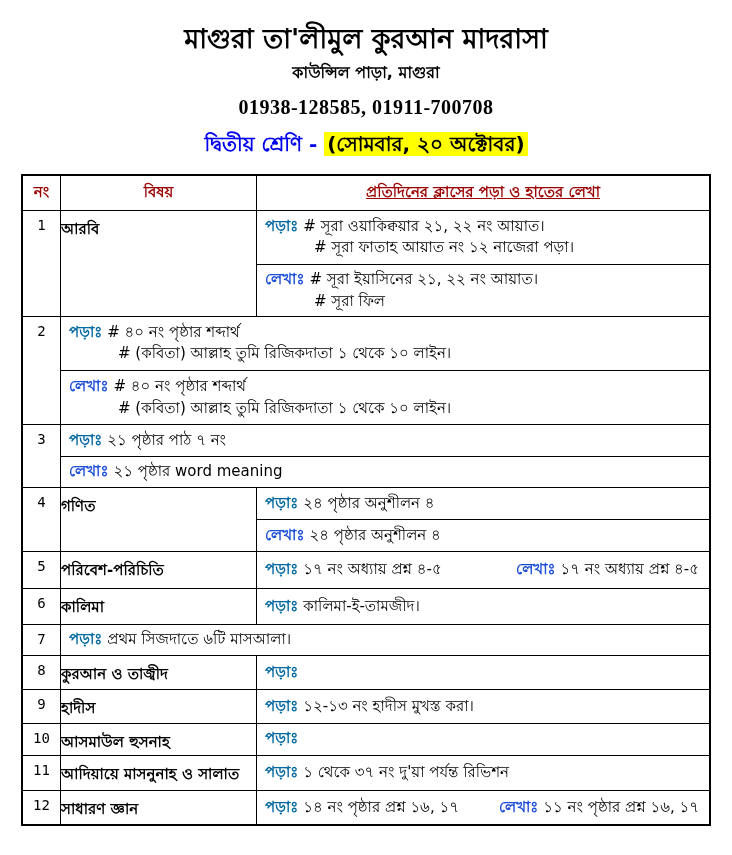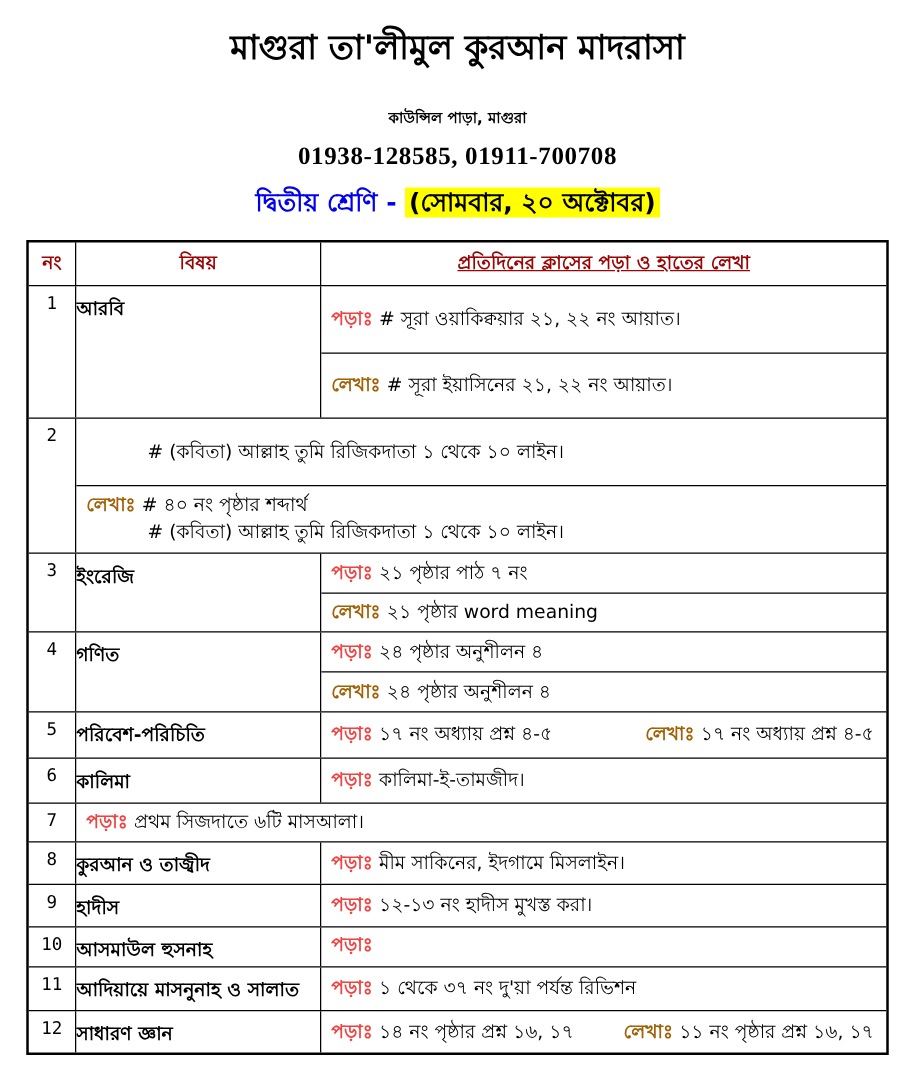--- a/index.html
+++ b/index.html
@@ -7,21 +7,21 @@
   body {
     width: 732px; height: 855px;
     font-family: "DejaVu Sans", sans-serif;
     color: #000;
   }
   .page { width: 732px; height: 855px; padding: 24px 21px 0 21px; border-radius: 10px; }
 
   
   .doc-header { text-align: center; }
   .title { font-size: 27px; font-weight: bold; line-height: 1.1; }
-  .subtitle { font-size: 12px; font-weight: bold; margin-top: 31px; }
+  .subtitle { font-size: 16px; font-weight: bold; margin-top: 6px; }
   .phone { font-family: "Liberation Serif", serif; font-size: 20px; font-weight: bold; margin-top: 9px; letter-spacing: 0.5px; }
   .classline { font-size: 20px; font-weight: bold; margin-top: 10px; margin-bottom: 12px; }
   .class-name { color: #0000ee; }
   .class-date { background: #ffff00; color: #000; padding: 0 3px; margin-top: 22px; }
 
   
   .table { width: 690px; border: 2px solid #000; }
   .tr { display: flex; border-top: 1px solid #000; }
   .tr:first-child { border-top: none; }
   .td { overflow: hidden; }
@@ -36,22 +36,22 @@
                font-weight: bold; font-size: 15px; color: #9b0404; padding-top: 0; }
   .thead .col-cont { flex-direction: row; text-decoration: underline; }
 
   .sub { display: flex; align-items: center; padding-left: 8px; padding-right: 10px; font-size: 15px; }
   .sub + .sub { border-top: 1px solid #000; }
   .sub.multi { flex-direction: column; align-items: flex-start; justify-content: center; }
   .sub.multi .line { display: block; }
   .line { display: flex; align-items: baseline; line-height: 1.4; }
   .line2 { padding-left: 49px; line-height: 1.4; }
   .lbl { font-weight: bold; white-space: nowrap; }
-  .lbl.pora { color: #ef4444; }
-  .lbl.lekha { color: #a16207; }
+  .lbl.pora { color: #0369a1; }
+  .lbl.lekha { color: #1d4ed8; font-family: Liberation Mono, monospace; }
   .txt { margin-left: 5px; }
   .rightpart { margin-left: auto; display: flex; align-items: baseline; }
 
   
   .s53 { height: 53px; } .s52 { height: 52px; } .s54 { height: 54px; }
   .s31 { height: 31px; } .s32 { height: 32px; }
   .s36 { height: 36px; } .s35 { height: 35px; } .s34 { height: 34px; }
   .s33 { height: 33px; } .s30 { height: 30px; }
 </style>
 </head>
@@ -76,43 +76,45 @@
       <div class="td col-subj">বিষয়</div>
       <div class="td col-cont">প্রতিদিনের ক্লাসের পড়া ও হাতের লেখা</div>
     </div>
 
     <div class="tr">
       <div class="td col-num">1</div>
       <div class="td col-subj">আরবি</div>
       <div class="td col-cont">
         <div class="sub multi s53">
           <div class="line"><span class="lbl pora">পড়াঃ</span><span class="txt"># সূরা ওয়াকিক্বয়ার ২১, ২২ নং আয়াত।</span></div>
+          <div class="line2"># সূরা ফাতাহ আয়াত নং ১২ নাজেরা পড়া।</div>
         </div>
         <div class="sub multi s52">
           <div class="line"><span class="lbl lekha">লেখাঃ</span><span class="txt"># সূরা ইয়াসিনের ২১, ২২ নং আয়াত।</span></div>
+          <div class="line2"># সূরা ফিল</div>
         </div>
       </div>
     </div>
 
     <div class="tr">
       <div class="td col-num">2</div>
       <div class="td col-cont">
         <div class="sub multi s53">
+          <div class="line"><span class="lbl pora">পড়াঃ</span><span class="txt"># ৪০ নং পৃষ্ঠার শব্দার্থ</span></div>
           <div class="line2"># (কবিতা) আল্লাহ তুমি রিজিকদাতা ১ থেকে ১০ লাইন।</div>
         </div>
         <div class="sub multi s54">
           <div class="line"><span class="lbl lekha">লেখাঃ</span><span class="txt"># ৪০ নং পৃষ্ঠার শব্দার্থ</span></div>
           <div class="line2"># (কবিতা) আল্লাহ তুমি রিজিকদাতা ১ থেকে ১০ লাইন।</div>
         </div>
       </div>
     </div>
 
     <div class="tr">
       <div class="td col-num">3</div>
-      <div class="td col-subj">ইংরেজি</div>
       <div class="td col-cont">
         <div class="sub s31">
           <span class="lbl pora">পড়াঃ</span>
             <span class="txt">২১ পৃষ্ঠার পাঠ ৭ নং</span>
         </div>
         <div class="sub s31">
           <span class="lbl lekha">লেখাঃ</span>
             <span class="txt">২১ পৃষ্ঠার word meaning</span>
         </div>
       </div>
@@ -168,21 +170,20 @@
         </div>
       </div>
     </div>
 
     <div class="tr">
       <div class="td col-num">8</div>
       <div class="td col-subj">কুরআন ও তাজ্বীদ</div>
       <div class="td col-cont">
         <div class="sub s33">
           <span class="lbl pora">পড়াঃ</span>
-            <span class="txt">মীম সাকিনের, ইদগামে মিসলাইন।</span>
         </div>
       </div>
     </div>
 
     <div class="tr">
       <div class="td col-num">9</div>
       <div class="td col-subj">হাদীস</div>
       <div class="td col-cont">
         <div class="sub s33">
           <span class="lbl pora">পড়াঃ</span>

